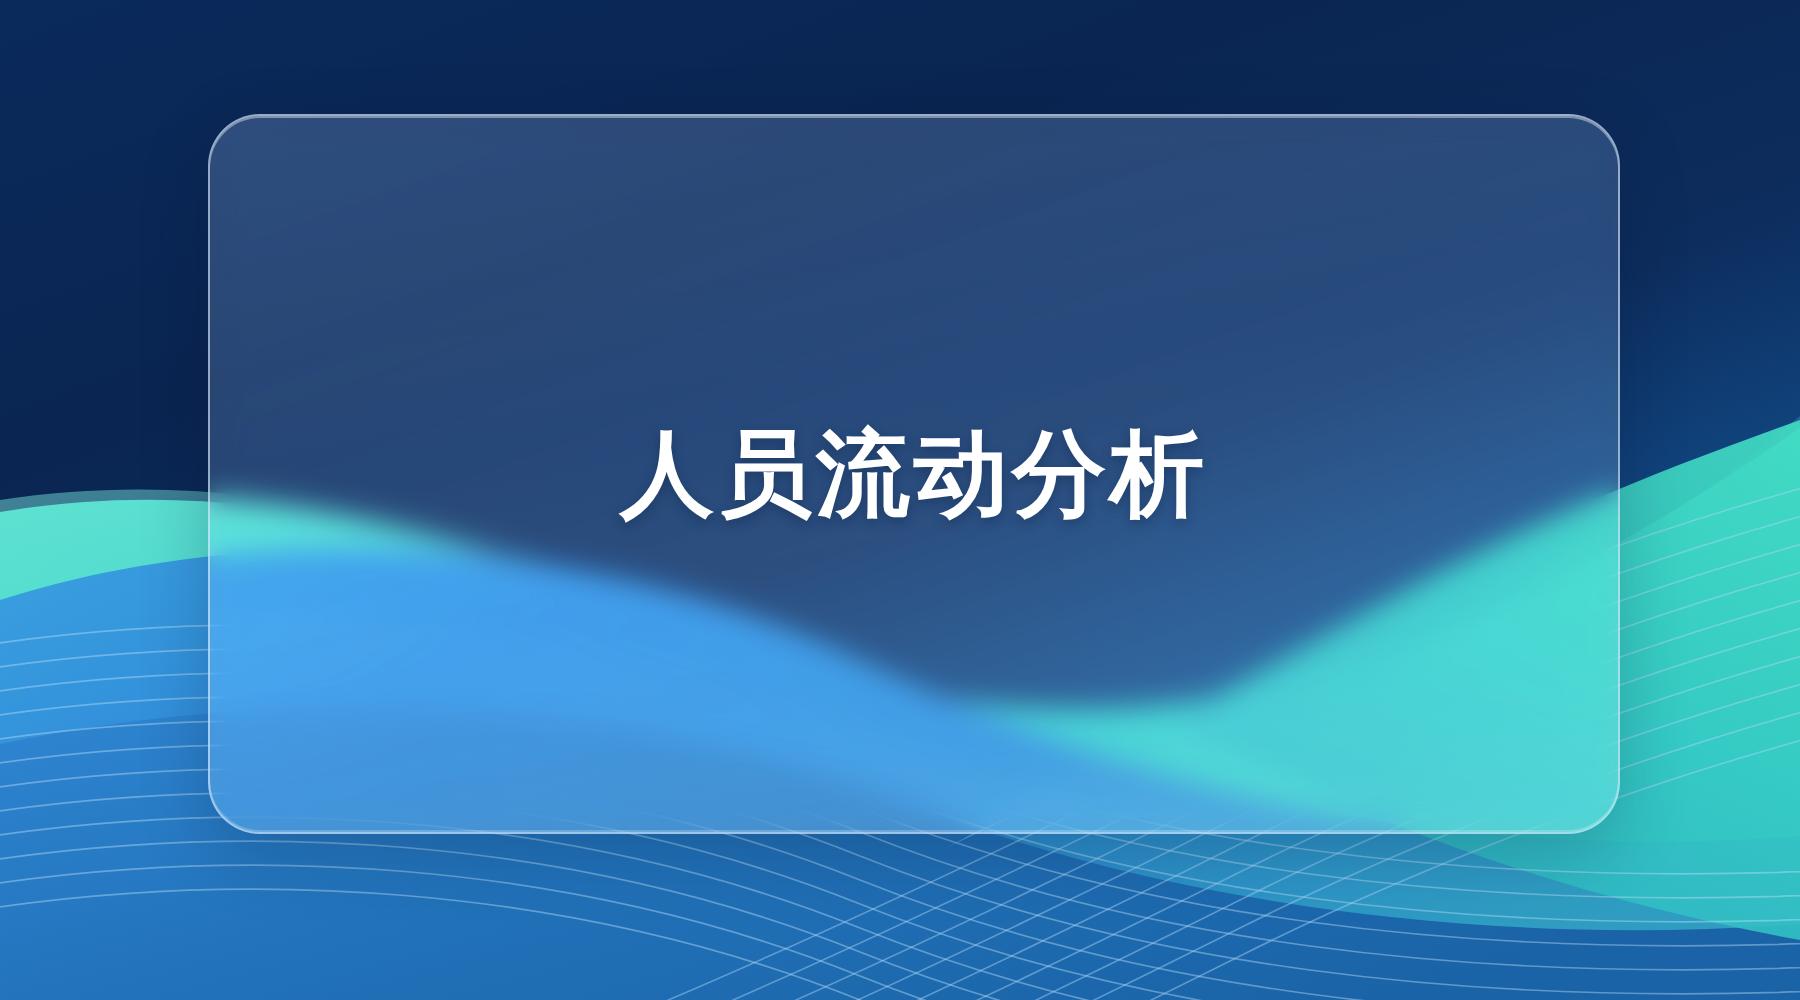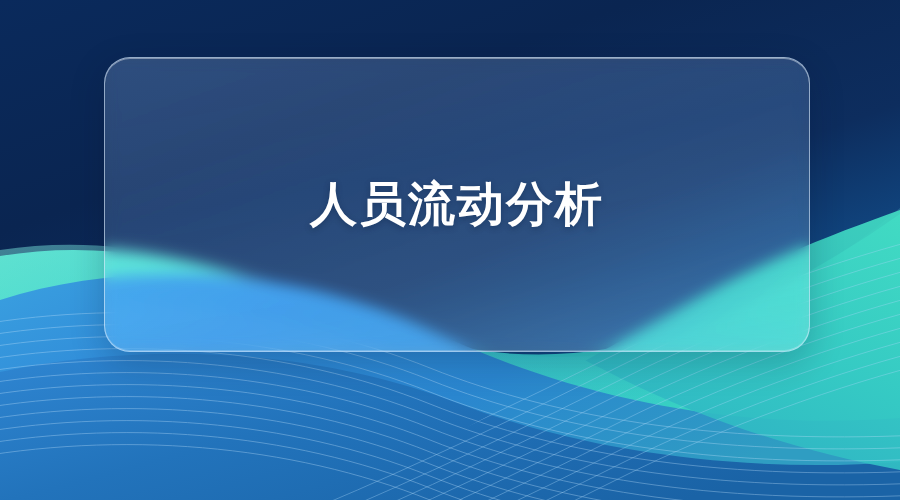--- a/index.html
+++ b/index.html
@@ -29,21 +29,21 @@
     height: 500px;
     display: block;
   }
 
   
   .glass-card {
     position: absolute;
     left: 104px;
     top: 57px;
     width: 706px;
-    height: 295px;
+    height: 360px;
     border-radius: 26px;
     border: 1.6px solid rgba(215, 232, 250, 0.62);
     background: linear-gradient(170deg,
         rgba(210, 228, 248, 0.20) 0%,
         rgba(200, 224, 248, 0.17) 40%,
         rgba(226, 248, 250, 0.18) 72%,
         rgba(235, 252, 252, 0.24) 100%);
     backdrop-filter: blur(7px) saturate(118%);
     -webkit-backdrop-filter: blur(7px) saturate(118%);
     box-shadow:

